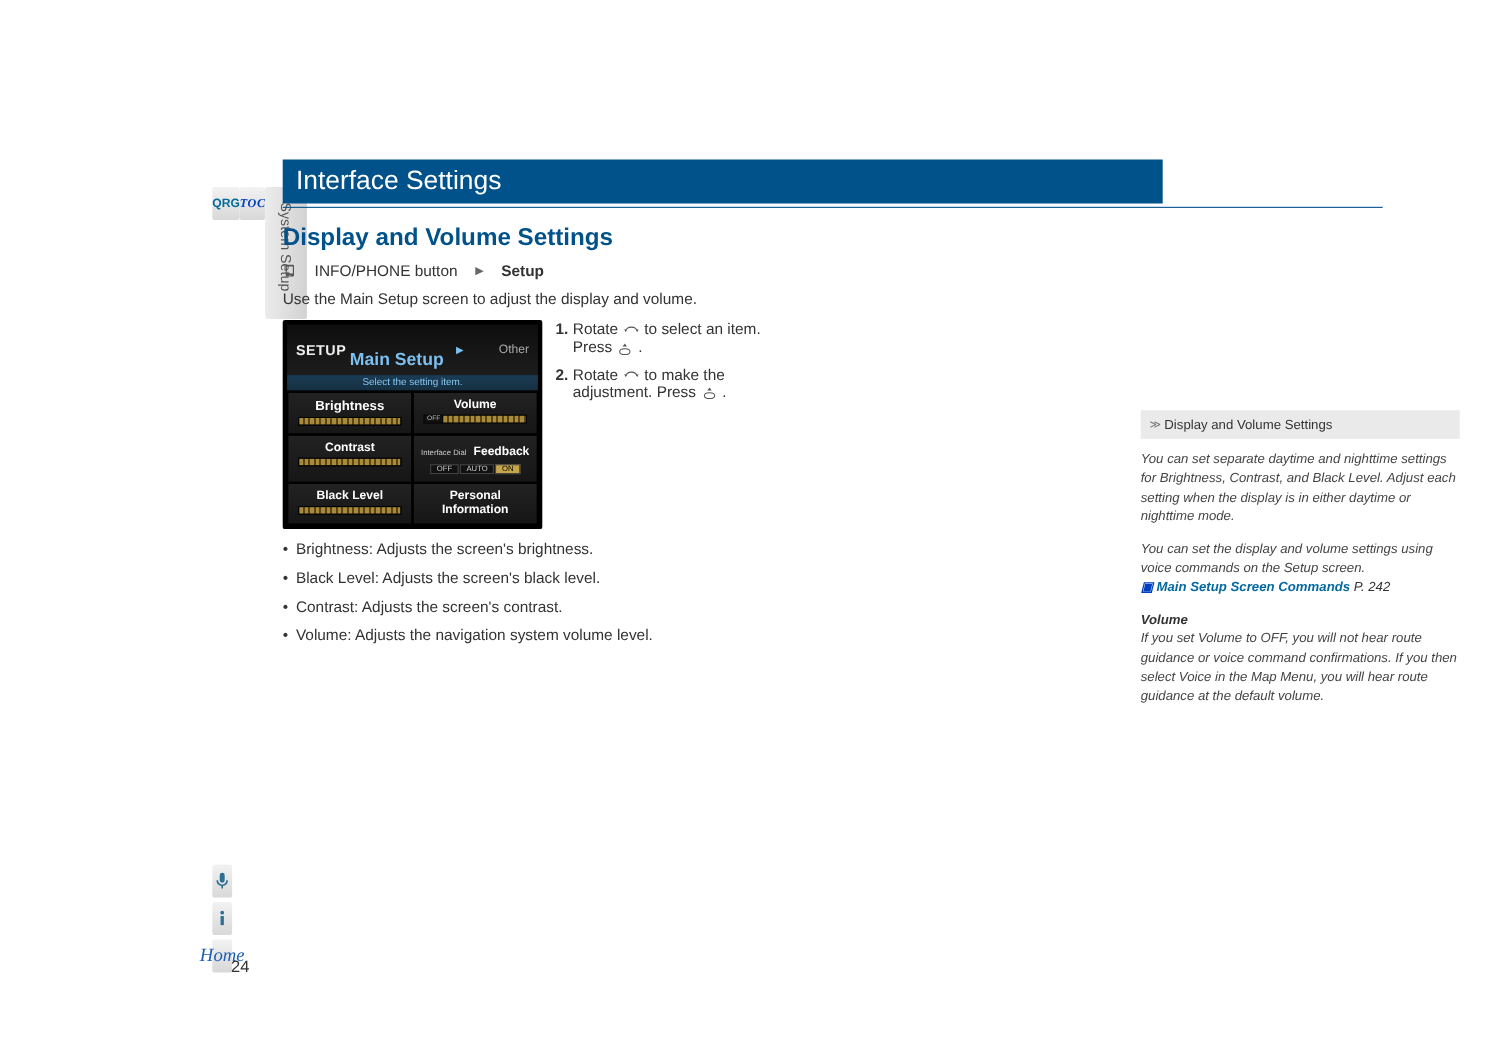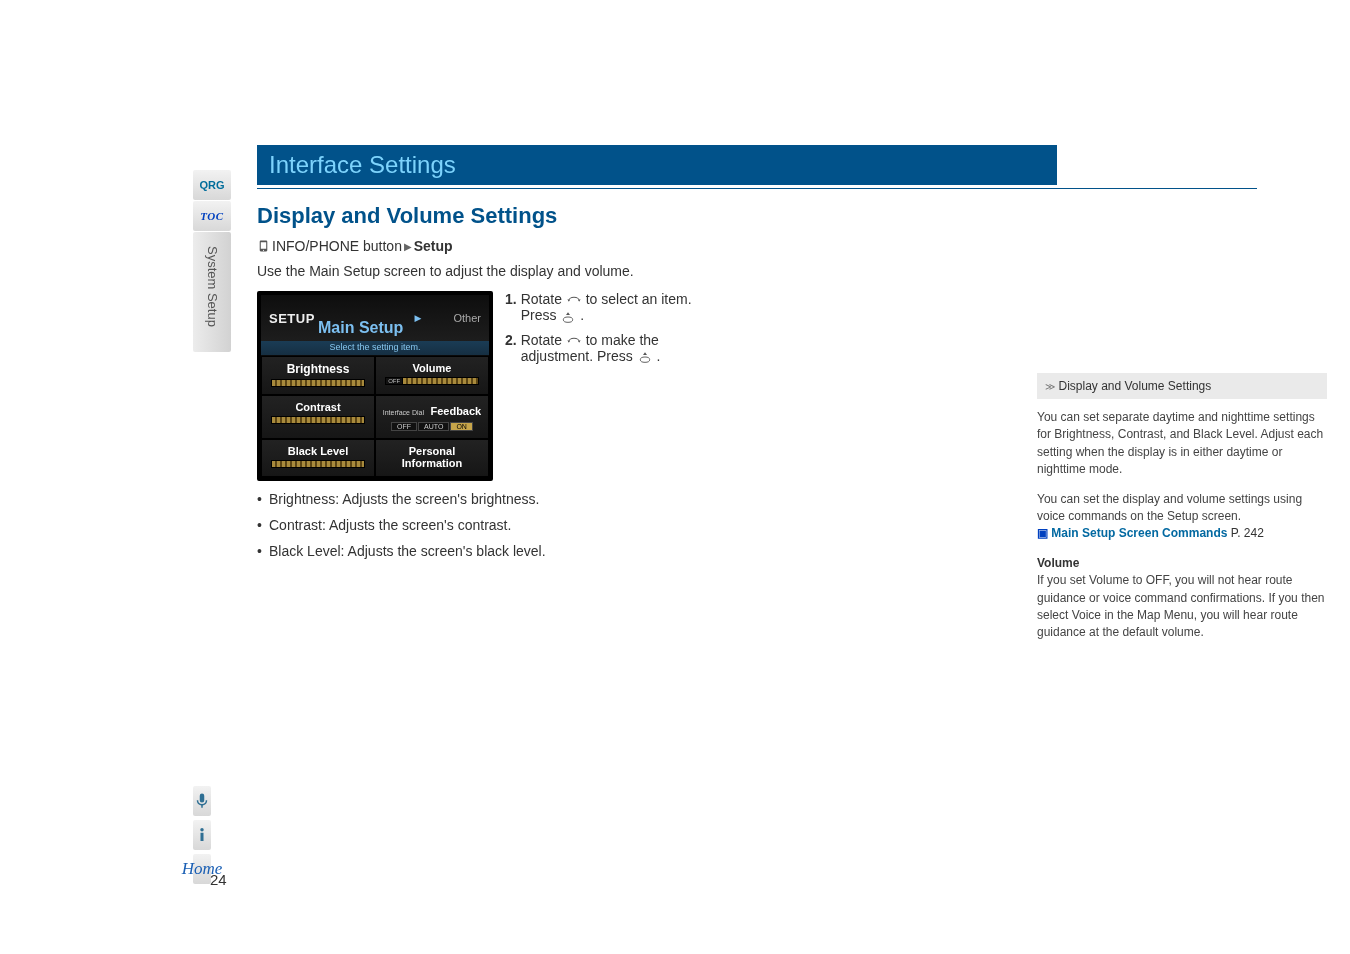--- a/index.html
+++ b/index.html
@@ -12,21 +12,21 @@
     position: relative;
   }
 
   
   .side-nav {
     position: absolute;
     left: 193px;
     top: 170px;
     width: 38px;
     display: flex;
-    flex-direction: column;
+    flex-direction: row;
     align-items: stretch;
   }
   .side-btn {
     width: 38px;
     height: 30px;
     display: flex;
     align-items: center;
     justify-content: center;
     font-size: 11px;
     font-weight: bold;
@@ -88,21 +88,21 @@
   
   .content {
     position: absolute;
     left: 257px;
     top: 145px;
     right: 210px;
   }
 
   .title-bar {
     background: #01528a;
-    color: #7dd3fc;
+    color: #ffffff;
     font-size: 24px;
     padding: 6px 12px 6px 12px;
     width: 800px;
     position: relative;
   }
   .title-bar::after {
     content: "";
     position: absolute;
     left: 0; right: -200px; bottom: -4px;
     height: 1px;
@@ -115,21 +115,21 @@
     font-weight: bold;
     margin-top: 18px;
     margin-bottom: 8px;
   }
 
   .breadcrumb {
     font-size: 14px;
     color: #333;
     display: flex;
     align-items: center;
-    gap: 2px;
+    gap: 16px;
     margin-bottom: 8px;
   }
   .breadcrumb svg { width: 13px; height: 18px; }
   .breadcrumb .arrow { color: #666; font-size: 10px; }
   .breadcrumb .setup { font-weight: bold; }
 
   .intro { font-size: 14px; margin-bottom: 12px; }
 
   
   .body-row {
@@ -237,21 +237,21 @@
     background: #eaeaea;
     padding: 6px 8px;
     font-size: 12px;
     color: #333;
     display: flex;
     align-items: center;
     gap: 6px;
     margin-bottom: 10px;
   }
   .tip-chevrons { color: #777; font-size: 10px; letter-spacing:-3px; }
-  .tip-body p { margin-bottom: 12px; line-height: 1.45; }
+  .tip-body p { margin-bottom: 12px; line-height: 1.45; font-style: italic; }
   .tip-body .link { color: #0369a1; font-weight: bold; cursor: pointer; }
   .tip-body .pg-ref { color: #333; }
   .tip-body .box { color:#0040c0; font-weight:bold; margin-right:3px;}
   .tip-body b.label { color:#333; }
   .tip-body .vol-heading { font-weight: bold; margin-top: 4px; display: block; }
 
 </style>
 </head>
 <body>
 
@@ -373,22 +373,23 @@
                   <path fill="#555" d="M12 3l-3 4h6z"></path>
                 </svg>
               <span>.</span>
             </span>
           </div>
         </div>
       </div>
 
       <ul class="item-list">
         <li><span class="b">Brightness:</span> <span>Adjusts the screen's brightness.</span></li>
+        <li><span class="b">Black Level:</span> <span>Adjusts the screen's black level.</span></li>
         <li><span class="b">Contrast:</span> <span>Adjusts the screen's contrast.</span></li>
-        <li><span class="b">Black Level:</span> <span>Adjusts the screen's black level.</span></li>
+        <li><span class="b">Volume:</span> <span>Adjusts the navigation system volume level.</span></li>
       </ul>
     </div>
   </div>
 
   <div class="tip-col">
     <div class="tip-header">
       <span class="tip-chevrons">≫</span>
       <span>Display and Volume Settings</span>
     </div>
     <div class="tip-body">

